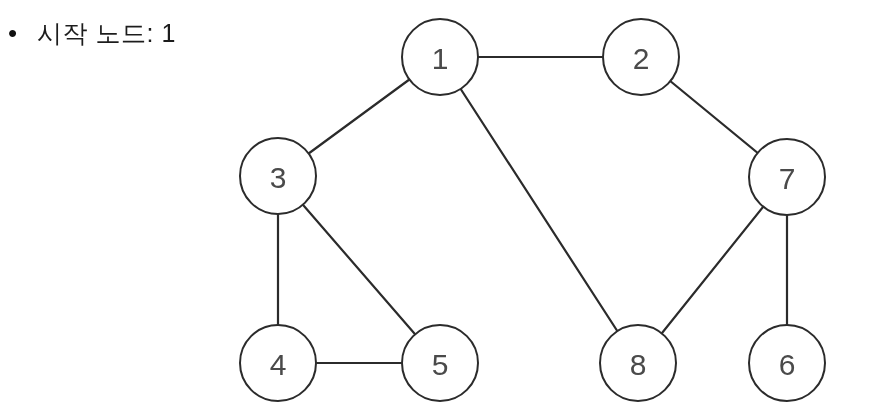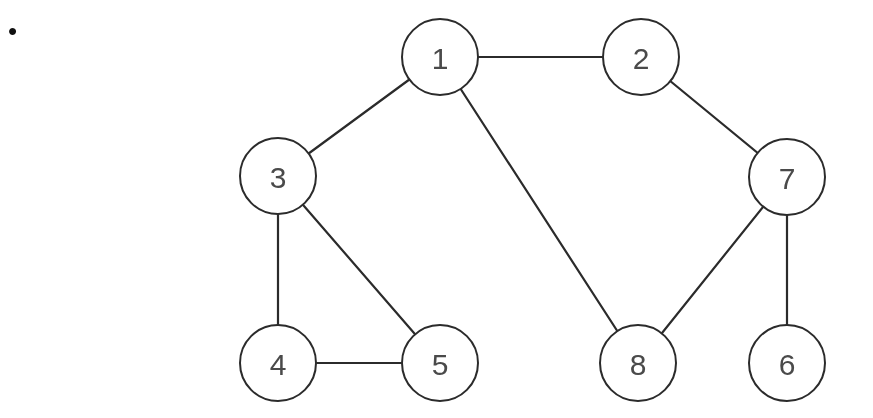--- a/index.html
+++ b/index.html
@@ -41,20 +41,21 @@
     letter-spacing: 0.5px;
     color: #1c1c1c;
   }
 </style>
 </head>
 <body>
 
 <div class="page">
   <div class="note">
     <span class="bullet">•</span>
+    <span class="note-text">시작 노드: 1</span>
   </div>
   <svg class="graph-svg" width="873" height="418" viewBox="0 0 873 418" xmlns="http://www.w3.org/2000/svg">
       <line x1="440" y1="57" x2="641" y2="57" stroke="#2b2b2b" stroke-width="2.2" stroke-linecap="round"></line>
       <line x1="440" y1="57" x2="278" y2="176" stroke="#2b2b2b" stroke-width="2.2" stroke-linecap="round"></line>
       <line x1="440" y1="57" x2="638" y2="363" stroke="#2b2b2b" stroke-width="2.2" stroke-linecap="round"></line>
       <line x1="641" y1="57" x2="787" y2="177" stroke="#2b2b2b" stroke-width="2.2" stroke-linecap="round"></line>
       <line x1="278" y1="176" x2="278" y2="363" stroke="#2b2b2b" stroke-width="2.2" stroke-linecap="round"></line>
       <line x1="278" y1="176" x2="440" y2="363" stroke="#2b2b2b" stroke-width="2.2" stroke-linecap="round"></line>
       <line x1="278" y1="363" x2="440" y2="363" stroke="#2b2b2b" stroke-width="2.2" stroke-linecap="round"></line>
       <line x1="787" y1="177" x2="638" y2="363" stroke="#2b2b2b" stroke-width="2.2" stroke-linecap="round"></line>

